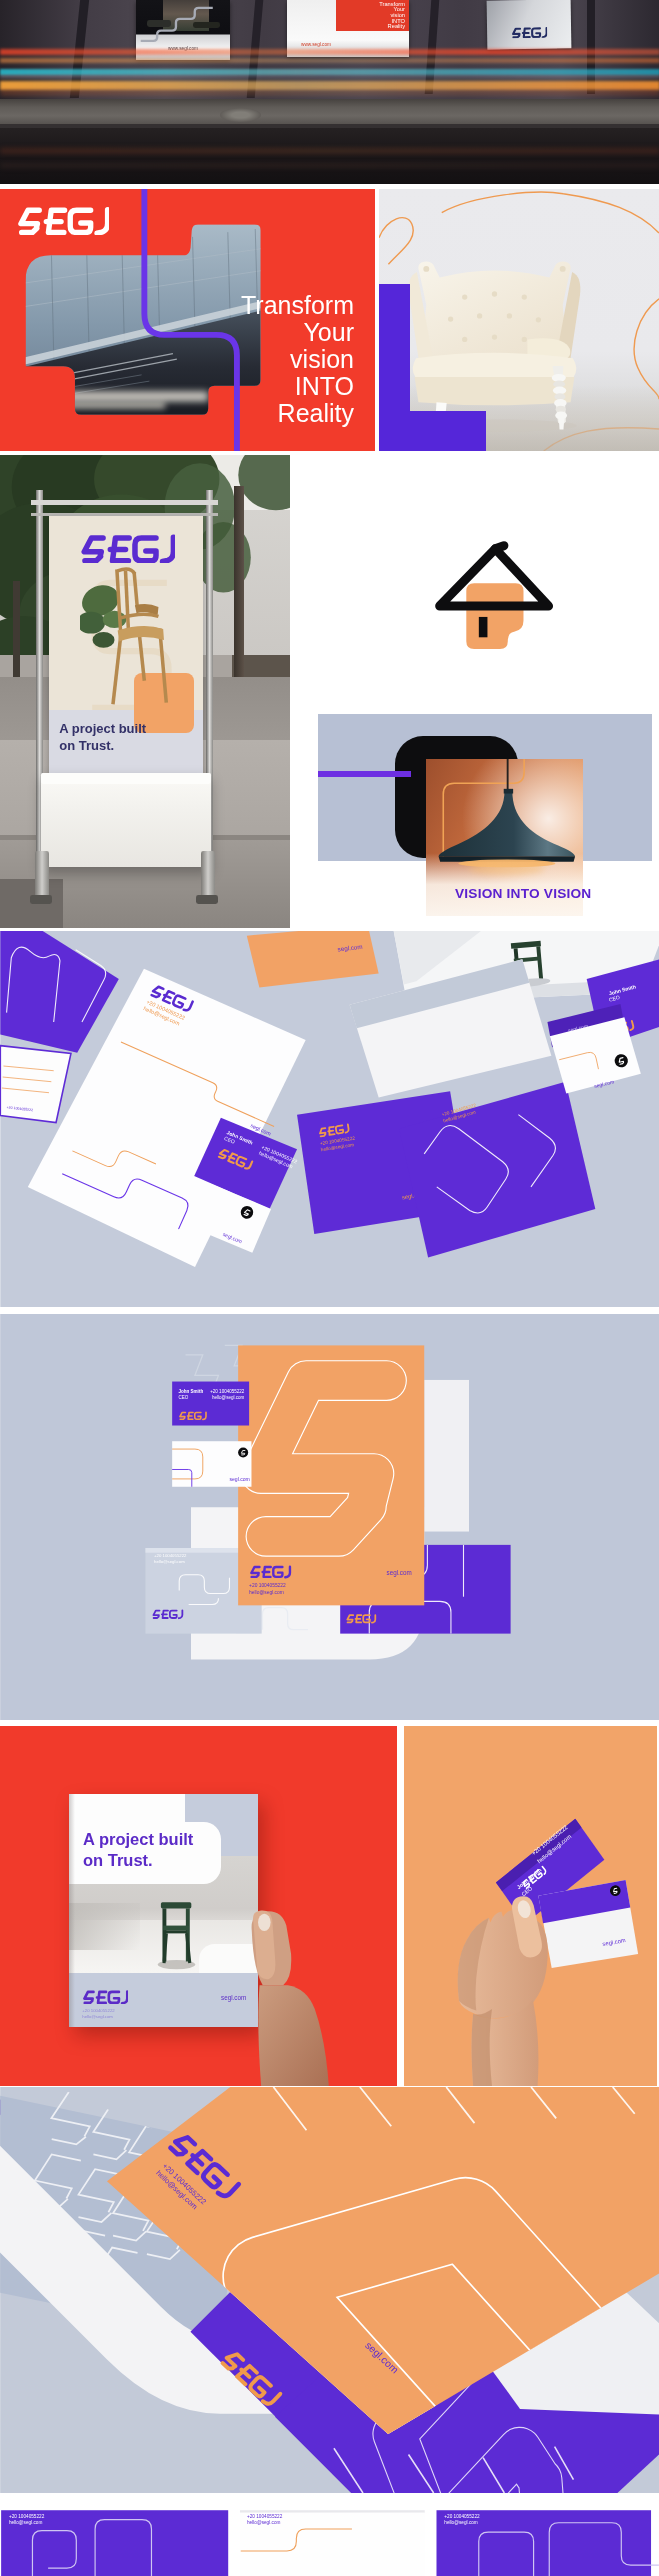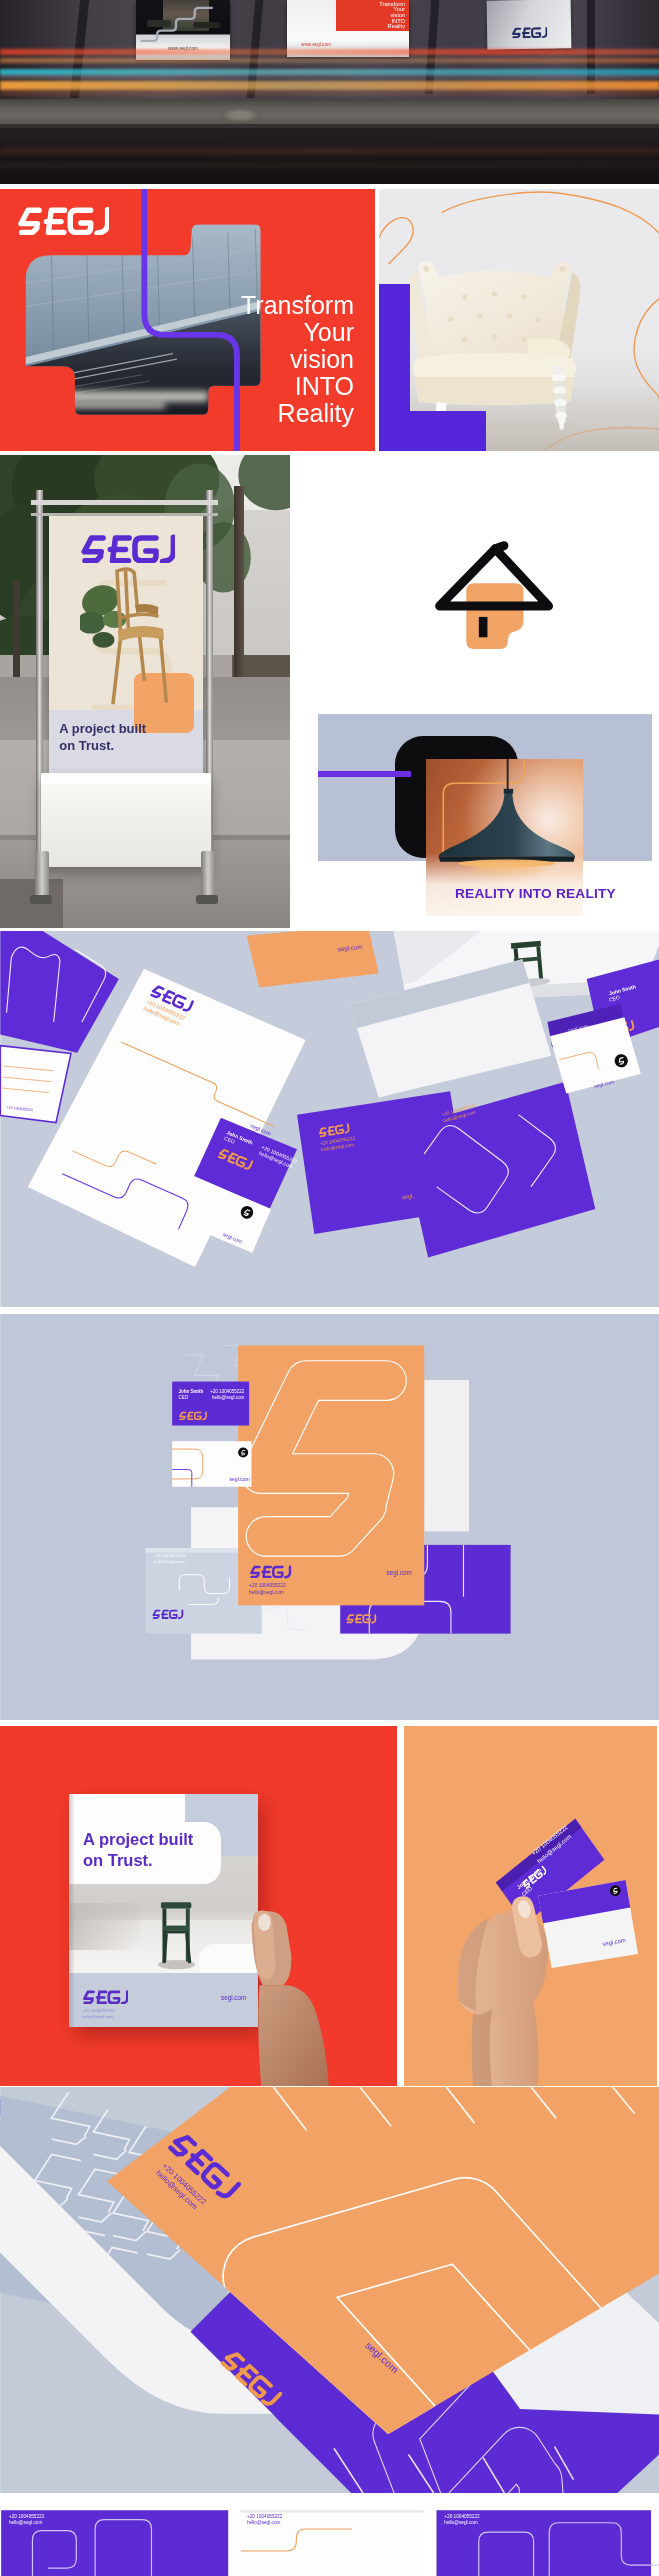--- a/index.html
+++ b/index.html
@@ -332,21 +332,21 @@
       <path d="M125,0 V17 Q125,31 112,31 H36 Q22,31 22,45 V125" fill="none" stroke="#f0a355" stroke-width="2"></path>
       <line x1="104" y1="0" x2="104" y2="44" stroke="#26221f" stroke-width="2.4"></line>
       <path d="M100,41 C100,73 74,93 42,108 C26,115 17,120 16,124 L190,124 C188,119 178,114 163,108 C130,93 110,73 110,41 Z" fill="url(#shadegrad)"></path>
       <path d="M99,38 H111 V44 H99 Z" fill="#1b2b33"></path>
       <path d="M16,124 H190 L188,131 H18 Z" fill="#132129"></path>
       <ellipse cx="103" cy="133" rx="62" ry="5" fill="#f5b469" opacity="0.95"></ellipse>
       <ellipse cx="103" cy="140" rx="48" ry="8" fill="#f6c07b" opacity="0.55" style="filter:blur(4px)"></ellipse>
     </svg>
   </div>
 
-  <div class="abs" style="left:455px;top:433px;width:188px;font-weight:bold;font-size:13.7px;color:#5b21cf;letter-spacing:0.2px;">REALITY INTO REALITY</div>
+  <div class="abs" style="left:455px;top:433px;width:188px;font-weight:bold;font-size:13.7px;color:#5b21cf;letter-spacing:0.2px;">VISION INTO VISION</div>
 </div>
 
 <svg class="abs" id="sec4" style="left:0;top:931px;" width="660" height="376" viewBox="0 -4 840 479">
   <rect x="0" y="-4" width="840" height="479" fill="#c4cbda"></rect>
 
   <g>
     <polygon points="0,-4 54,-4 151,57 98,151 0,128" fill="#5e2bd6"></polygon>
     <path d="M8,100 L14,30 Q22,8 38,22 Q52,34 62,28 Q74,22 76,34 L68,112" fill="none" stroke="#fff" stroke-width="1.4" opacity="0.9"></path>
     <path d="M96,20 L128,40 Q138,47 132,58 L104,112" fill="none" stroke="#fff" stroke-width="1.4" opacity="0.9"></path>
   </g>

